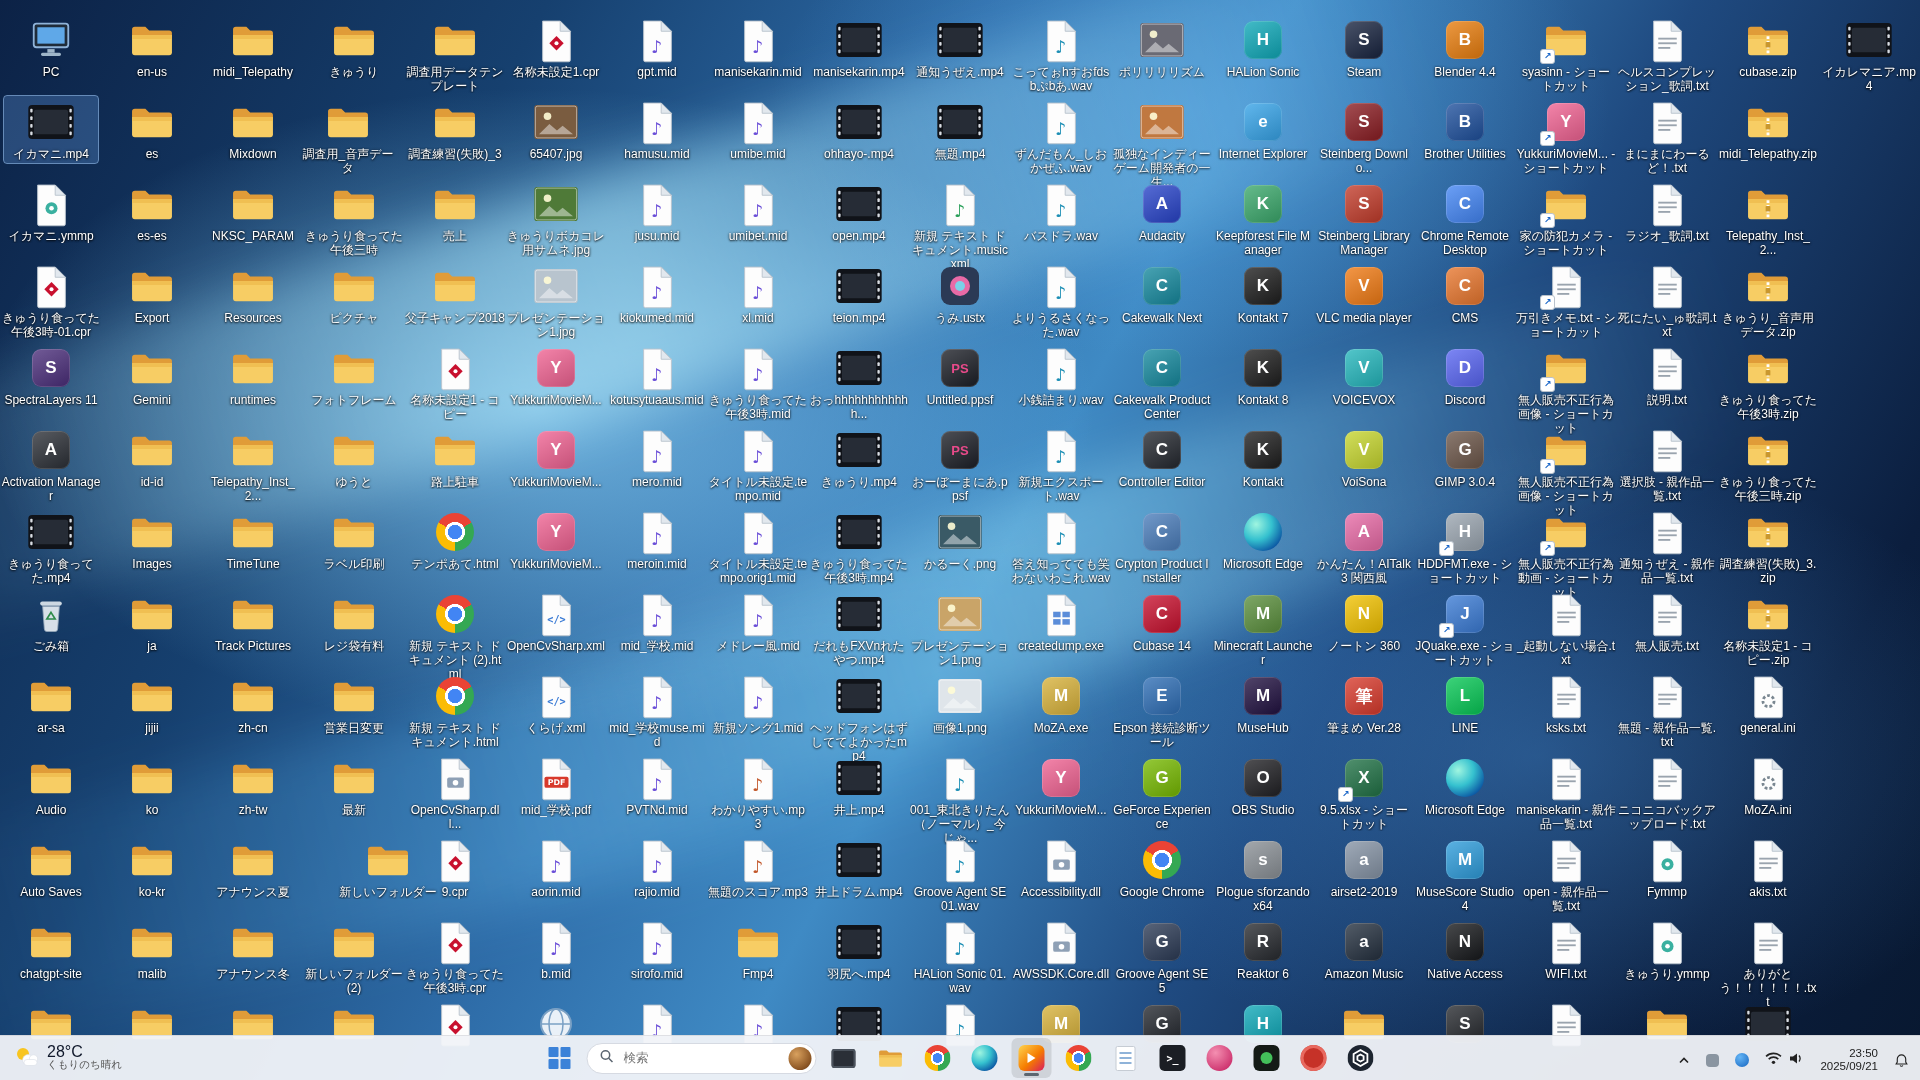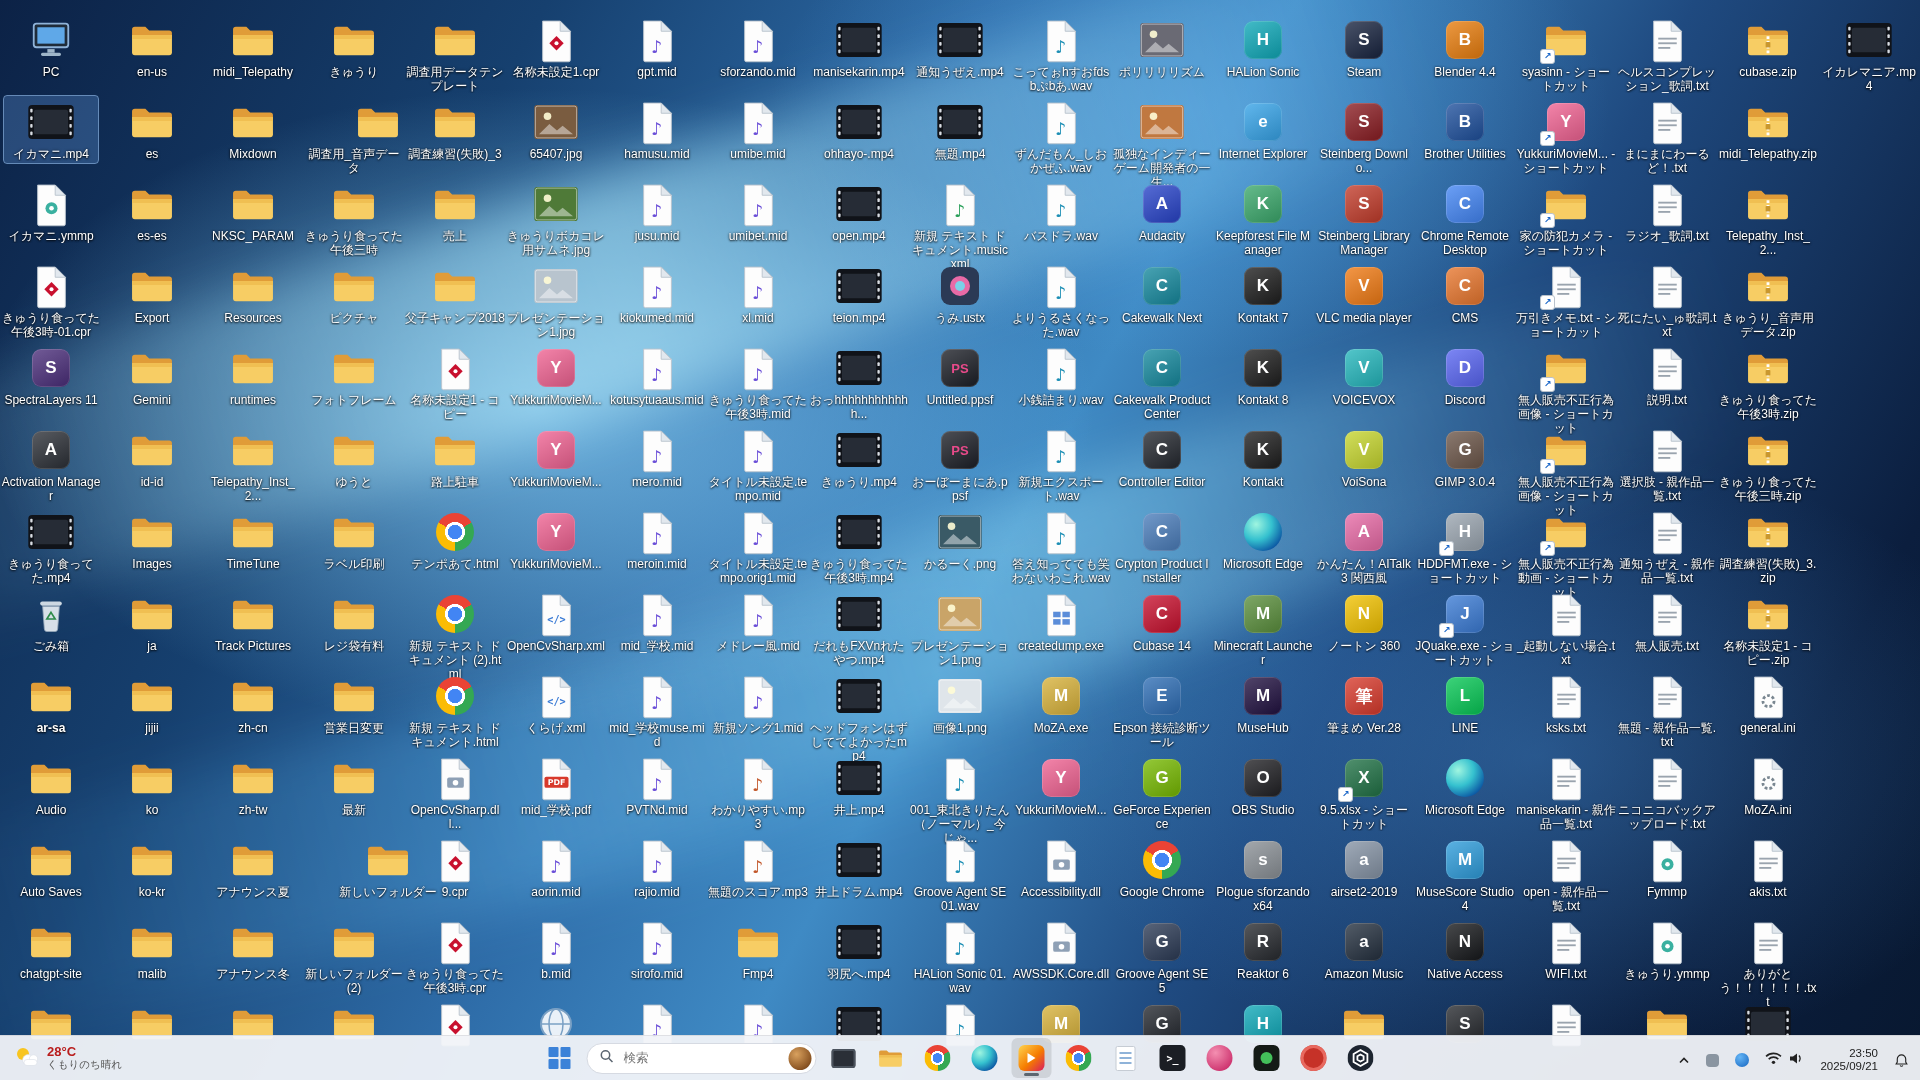--- a/index.html
+++ b/index.html
@@ -37,21 +37,21 @@
   .lnk{position:absolute;left:0;bottom:0;width:13px;height:13px;background:#fff;border-radius:3px;
        border:1px solid #b9c2cc;color:#1a66c8;font-weight:700;font-size:9px;line-height:11px;
        display:flex;align-items:center;justify-content:center;}
   
   #taskbar{position:absolute;left:0;right:0;bottom:0;height:44px;z-index:10;
        background:rgba(241,243,248,.95);border-top:1px solid rgba(0,0,0,.08);
        display:flex;align-items:center;}
   .weather{position:absolute;left:4px;top:2px;bottom:2px;display:flex;align-items:center;gap:7px;
        padding:0 10px;border:none;background:transparent;border-radius:6px;cursor:pointer;}
   .wtxt{display:flex;flex-direction:column;align-items:flex-start;line-height:13px;}
-  .wtxt b{font-size:13px;color:#b91c1c;font-weight:700;}
+  .wtxt b{font-size:16px;color:#0f172a;font-weight:400;}
   .wtxt i{font-style:normal;font-size:10.5px;color:#555;}
   .task-center{position:absolute;left:50%;top:0;height:44px;transform:translateX(-50%);
        display:flex;align-items:center;gap:7px;}
   .startbtn,.appbtn{position:relative;width:40px;height:40px;border:none;background:transparent;
        border-radius:6px;display:flex;align-items:center;justify-content:center;cursor:pointer;padding:0;}
   .appbtn.active{background:rgba(0,0,0,.10);}
   .ind{position:absolute;bottom:2px;left:50%;transform:translateX(-50%);width:15px;height:3px;
        border-radius:2px;background:#5c6670;}
   .startlogo{display:grid;grid-template-columns:10px 10px;grid-template-rows:10px 10px;gap:2px;}
   .startlogo i{background:#3b82d8;border-radius:1px;}
@@ -164,21 +164,21 @@
       <div class="cell" style="left: 4px; top: 588px;">
         <div class="icwrap">
           <svg viewBox="0 0 48 48" width="40" height="40">
             <rect x="11" y="9" width="26" height="5" rx="2.5" fill="#cdd8e2"></rect>
             <path d="M14 15 h20 l-2 27 q-.2 3 -3 3 h-10 q-2.8 0 -3 -3 z" fill="#e8eef4" opacity=".92" stroke="#9fb0c0"></path>
             <path d="M24 22 l5 8 h-10 z M19 30 h10" fill="none" stroke="#2e8b4a" stroke-width="2"></path>
           </svg>
         </div>
         <div class="lbl">ごみ箱</div>
       </div>
-      <div class="cell" style="left: 4px; top: 670px; font-weight: bold;">
+      <div class="cell" style="left: 4px; top: 670px;">
         <div class="icwrap">
           <svg viewBox="0 0 48 40" width="46" height="38">
             <path d="M3 9 q0-3 3-3 h11 l4 4 h21 q3 0 3 3 v4 H3 z" fill="#e09c38"></path>
             <path d="M3 15 h42 v18 q0 3-3 3 H6 q-3 0-3-3 z" fill="#f7cd64"></path>
             <path d="M3 15 h42 v4 H3 z" fill="#f0bf52"></path>
           </svg>
         </div>
         <div class="lbl">ar-sa</div>
       </div>
       <div class="cell" style="left: 4px; top: 752px;">
@@ -484,21 +484,21 @@
       <div class="cell" style="left: 307px; top: 14px;">
         <div class="icwrap">
           <svg viewBox="0 0 48 40" width="46" height="38">
             <path d="M3 9 q0-3 3-3 h11 l4 4 h21 q3 0 3 3 v4 H3 z" fill="#e09c38"></path>
             <path d="M3 15 h42 v18 q0 3-3 3 H6 q-3 0-3-3 z" fill="#f7cd64"></path>
             <path d="M3 15 h42 v4 H3 z" fill="#f0bf52"></path>
           </svg>
         </div>
         <div class="lbl">きゅうり</div>
       </div>
-      <div class="cell" style="left: 310px; top: 96px; align-items: flex-end;">
+      <div class="cell" style="left: 301px; top: 96px;">
         <div class="icwrap">
           <svg viewBox="0 0 48 40" width="46" height="38">
             <path d="M3 9 q0-3 3-3 h11 l4 4 h21 q3 0 3 3 v4 H3 z" fill="#e09c38"></path>
             <path d="M3 15 h42 v18 q0 3-3 3 H6 q-3 0-3-3 z" fill="#f7cd64"></path>
             <path d="M3 15 h42 v4 H3 z" fill="#f0bf52"></path>
           </svg>
         </div>
         <div class="lbl">調査用_音声データ</div>
       </div>
       <div class="cell" style="left: 307px; top: 178px;">
@@ -988,21 +988,21 @@
         <div class="lbl"></div>
       </div>
       <div class="cell" style="left: 711px; top: 14px;">
         <div class="icwrap">
           <svg viewBox="0 0 40 48" width="37" height="45">
             <path d="M5 3 h19 l11 11 v31 q0 2-2 2 H7 q-2 0-2-2 z" fill="#fdfdfd" stroke="#bac3cd"></path>
             <path d="M24 3 l11 11 h-11 z" fill="#e2e8ee" stroke="#bac3cd"></path>
             <text x="19" y="38" font-size="19" text-anchor="middle" fill="#6b4fd8" font-family="DejaVu Sans">♪</text>
           </svg>
         </div>
-        <div class="lbl">sforzando.mid</div>
+        <div class="lbl">manisekarin.mid</div>
       </div>
       <div class="cell" style="left: 711px; top: 96px;">
         <div class="icwrap">
           <svg viewBox="0 0 40 48" width="37" height="45">
             <path d="M5 3 h19 l11 11 v31 q0 2-2 2 H7 q-2 0-2-2 z" fill="#fdfdfd" stroke="#bac3cd"></path>
             <path d="M24 3 l11 11 h-11 z" fill="#e2e8ee" stroke="#bac3cd"></path>
             <text x="19" y="38" font-size="19" text-anchor="middle" fill="#6b4fd8" font-family="DejaVu Sans">♪</text>
           </svg>
         </div>
         <div class="lbl">umibe.mid</div>

